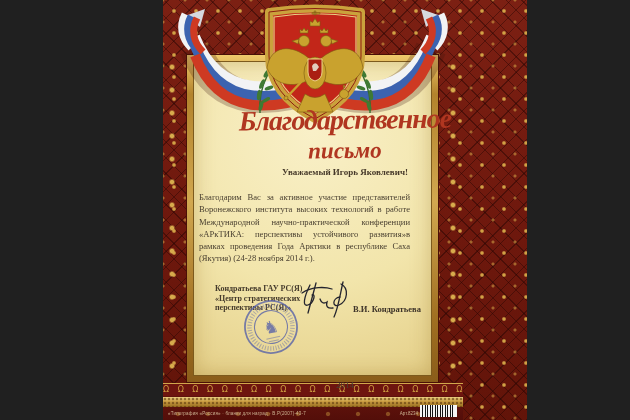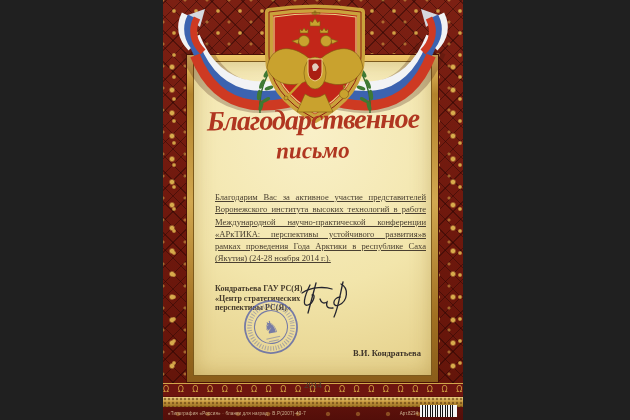--- a/index.html
+++ b/index.html
@@ -1,20 +1,20 @@
 <!DOCTYPE html>
 <html><head>
 <meta charset="utf-8">
 <style>
   html,body{margin:0;padding:0;}
   body{width:630px;height:420px;overflow:hidden;background:#202020;
        font-family:"Liberation Serif", serif;}
   .stage{position:relative;width:630px;height:420px;background:#202020;}
 
-  .certificate{position:absolute;left:163px;top:0;width:300px;height:420px;
+  .certificate{position:absolute;left:163px;top:0;width:364px;height:420px;
     background:#701a10;overflow:hidden;}
 
   
   .border-layer{position:absolute;inset:0;z-index:0;
     background-image:
       radial-gradient(circle, rgba(214,168,72,.95) 0 1.2px, rgba(214,168,72,0) 2.4px),
       radial-gradient(circle, rgba(214,168,72,.55) 0 1px, rgba(214,168,72,0) 2px),
       repeating-linear-gradient(45deg, rgba(35,4,2,.45) 0 1px, rgba(35,4,2,0) 1px 11px),
       repeating-linear-gradient(-45deg, rgba(35,4,2,.45) 0 1px, rgba(35,4,2,0) 1px 11px),
       linear-gradient(180deg,#7c2013 0%, #6e180d 55%, #621409 100%);
@@ -37,27 +37,27 @@
 
   .header-art{position:absolute;left:0;top:0;z-index:3;}
 
   .txt{position:absolute;left:0;right:0;text-align:center;z-index:4;color:#4a4031;}
   .title1{top:103px;font:italic 600 28px/34px "Liberation Serif", serif;color:#b03620;
     letter-spacing:-1px;transform:rotate(-0.8deg);}
   .title2{top:137px;font:italic 600 23px/28px "Liberation Serif", serif;color:#b03620;
     transform:rotate(-0.8deg);}
   .greeting{top:167px;font:bold 9px/11px "Liberation Serif", serif;color:#46392a;}
 
-  .body-text{position:absolute;left:52px;top:191px;width:211px;z-index:4;
-    font:8.6px/12.3px "Liberation Serif", serif;color:#4a4031;text-align:justify;text-decoration:underline;}
+  .body-text{position:absolute;left:36px;top:191px;width:211px;z-index:4;
+    font:8.6px/12.3px "Liberation Serif", serif;color:#4a4031;text-align:justify;}
 
   .sig-pos{position:absolute;left:52px;top:284px;width:100px;z-index:4;
     font:bold 8px/9.6px "Liberation Serif", serif;color:#453b2c;}
   .sig-name{position:absolute;left:190px;top:304px;z-index:4;
-    font:bold 8.5px "Liberation Serif", serif;color:#3f352a;margin-top:44px;}
+    font:bold 8.5px "Liberation Serif", serif;color:#3f352a;}
   .signature-svg{position:absolute;left:133px;top:277px;z-index:5;}
 
   .stamp{position:absolute;left:79px;top:298px;width:58px;height:58px;z-index:6;
     opacity:.8;transform:rotate(-12deg);}
 
   .place{top:345px;font:9px/11px "Liberation Serif", serif;}
   .year{top:380px;font:9px/11px "Liberation Serif", serif;}
 
   
   .band-scroll{position:absolute;left:0;top:383px;width:300px;height:13px;z-index:2;
@@ -157,20 +157,21 @@
           <circle cx="181" cy="94" r="4.5"></circle>
           <path d="M180.2,88 h1.6 v-3 h-1.6 z"></path>
         </g>
         <path d="M145,59 h14 v13 q0,7 -7,9 q-7,-2 -7,-9 z" fill="#aa1f12" stroke="#ecd28b" stroke-width="1"></path>
         <path d="M149,66 q2,-4 5,-2 l2,3 -3,4 h-3 z" fill="#e8e0d0" opacity=".9"></path>
       </g>
     </svg>
 
     <div class="txt title1">Благодарственное</div>
     <div class="txt title2">письмо</div>
+    <div class="txt greeting">Уважаемый Игорь Яковлевич!</div>
     <div class="body-text">Благодарим Вас за активное участие представителей Воронежского института высоких технологий в работе Международной научно-практической конференции «АРкТИКА: перспективы устойчивого развития»в рамках проведения Года Арктики в республике Саха (Якутия) (24-28 ноября 2014 г.).</div>
 
     <div class="sig-pos">
       <div>Кондратьева ГАУ РС(Я)</div>
       <div>«Центр стратегических</div>
       <div>перспективы РС(Я)»</div>
     </div>
 
     <svg class="signature-svg" width="58" height="50" viewBox="0 0 58 50">
       <g fill="none" stroke="#24242e" stroke-width="1.3" stroke-linecap="round">

